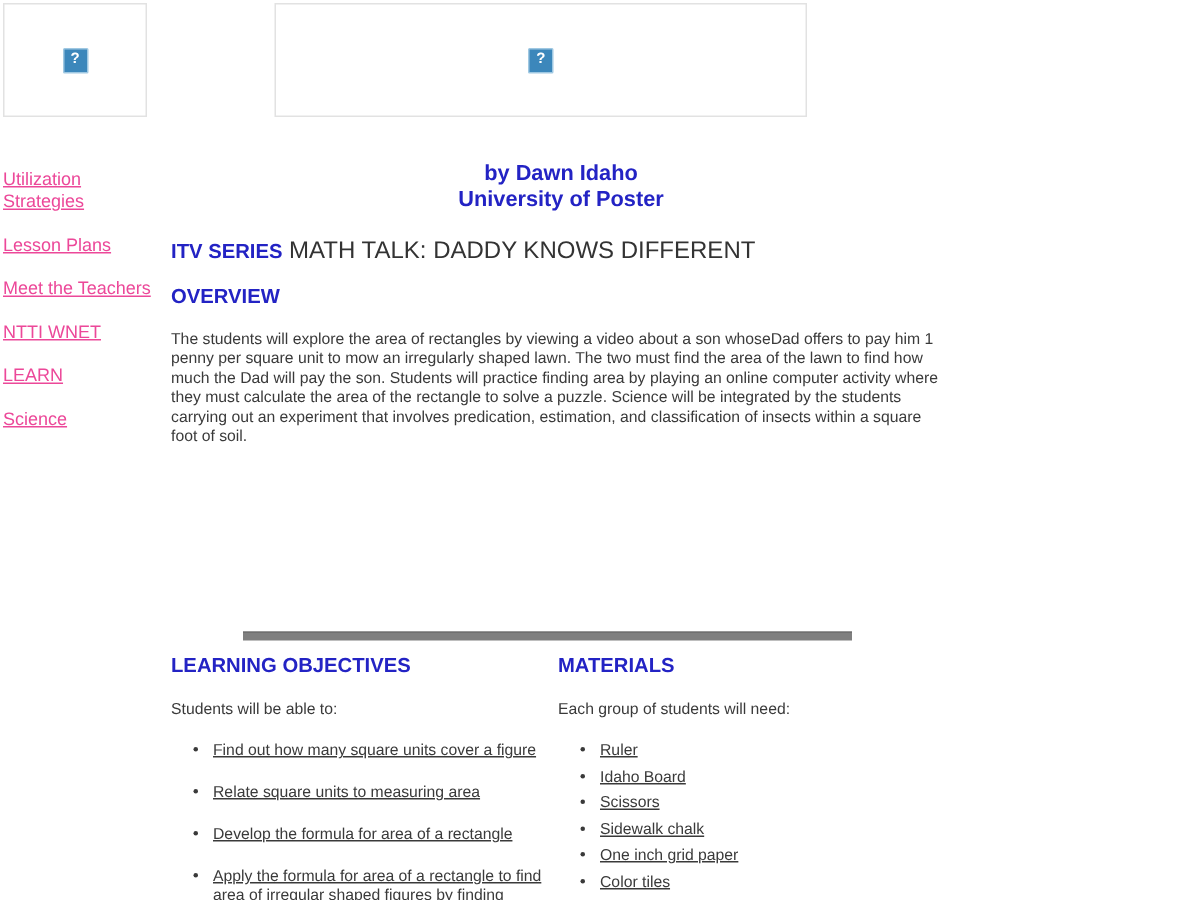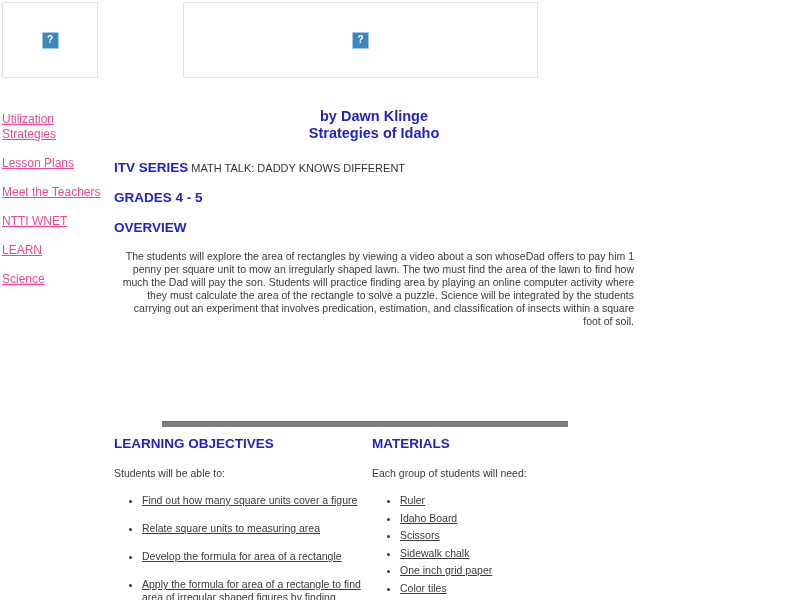--- a/index.html
+++ b/index.html
@@ -97,30 +97,30 @@
   h2.section {
     color: #2323c4;
     font-size: 13.5px;
     font-weight: bold;
     margin: 0 0 14px 0;
     line-height: 16px;
   }
   h2.section .plain {
     color: #333333;
     font-weight: normal;
-    font-size: 11px;
+    font-size: 16px;
     margin-top: 16px;
   }
 
   p.body-text {
     font-size: 10.5px;
     line-height: 13px;
     color: #3a3a3a;
     margin: 12px 0 6px 0;
-    text-align: right;
+    text-align: left;
   }
 
   .rule {
     position: absolute;
     left: 162px;
     top: 341px;
     width: 406px;
     height: 6px;
     background: #7f7f7f;
     border-top: 1px solid #6f6f6f;
@@ -183,29 +183,28 @@
     <a class="nav-link">Lesson Plans</a>
     <a class="nav-link">Meet the Teachers </a>
     <a class="nav-link">NTTI WNET</a>
     <a class="nav-link">LEARN</a>
     <a class="nav-link">Science</a>
   </nav>
 
   <main class="content">
 
     <div class="title-block">
-      <div>by Dawn Klinge</div>
-      <div>Strategies of Idaho</div>
+      <div>by Dawn Idaho</div>
+      <div>University of Poster</div>
     </div>
 
     <h2 class="section">
       <span>ITV SERIES</span><span class="plain">&nbsp;</span><span class="plain">MATH TALK: DADDY KNOWS DIFFERENT</span>
     </h2>
 
-    <h2 class="section">GRADES 4 - 5</h2>
 
     <h2 class="section">OVERVIEW</h2>
 
     <p class="body-text">The students will explore the area of rectangles by viewing a video about a son whoseDad offers to pay him 1 penny per square unit to mow an irregularly shaped lawn. The two must find the area of the lawn to find how much the Dad will pay the son. Students will practice finding area by playing an online computer activity where they must calculate the area of the rectangle to solve a puzzle. Science will be integrated by the students carrying out an experiment that involves predication, estimation, and classification of insects within a square foot of soil.</p>
 
   </main>
 
   <div class="rule"></div>
 
   <div class="cols">

